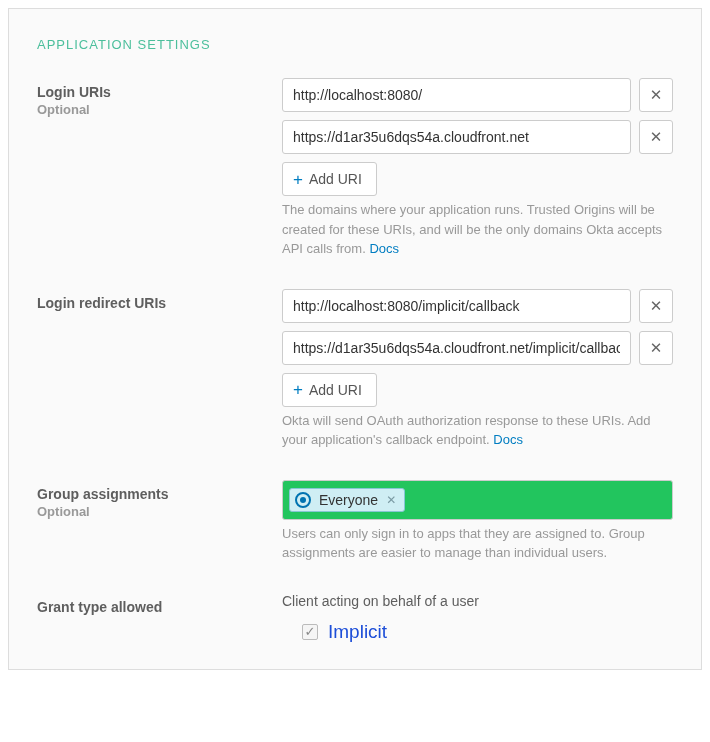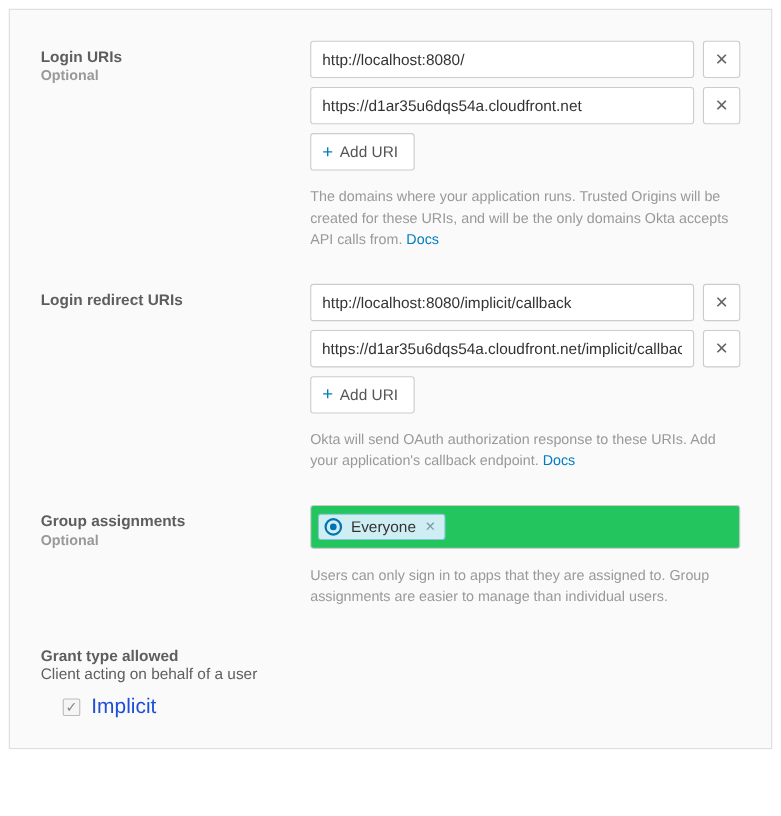--- a/index.html
+++ b/index.html
@@ -20,21 +20,21 @@
       color: #4cbf9c;
       font-size: 13px;
       letter-spacing: 1px;
       font-weight: 400;
       margin-bottom: 26px;
     }
     .row {
       display: flex;
       margin-bottom: 30px;
     }
-    .row:last-child { margin-bottom: 6px; flex-direction: column; }
+    .row:last-child { margin-bottom: 6px; }
     .label-col {
       width: 245px;
       flex-shrink: 0;
       padding-top: 6px;
     }
     .label-col .label {
       color: #5e5e5e;
       font-weight: 600;
       font-size: 14px;
     }
@@ -91,21 +91,21 @@
     }
     .add-btn .plus {
       color: #007dc1;
       font-size: 17px;
       line-height: 1;
     }
     .helper {
       color: #999;
       font-size: 13px;
       line-height: 1.5;
-      margin-top: 14px;
+      margin-top: 4px;
     }
     .helper a, .link {
       color: #007dc1;
       text-decoration: none;
       cursor: pointer;
     }
     .chip-container {
       width: 100%;
       min-height: 40px;
       border: 1px solid #ccc;
@@ -171,20 +171,21 @@
       justify-content: center;
       color: #888;
       font-size: 13px;
     }
     .checkbox-label { color: #1d4ed8; font-size: 19px; }
   </style>
 </head>
 <body>
 
 <div class="panel">
+  <div class="section-title">APPLICATION SETTINGS</div>
 
 
   <div class="row">
     <div class="label-col">
       <div class="label">Login URIs</div>
       <div class="optional">Optional</div>
     </div>
     <div class="content-col">
       <div class="uri-row">
         <input type="text" class="text-input" value="http://localhost:8080/" style="">

